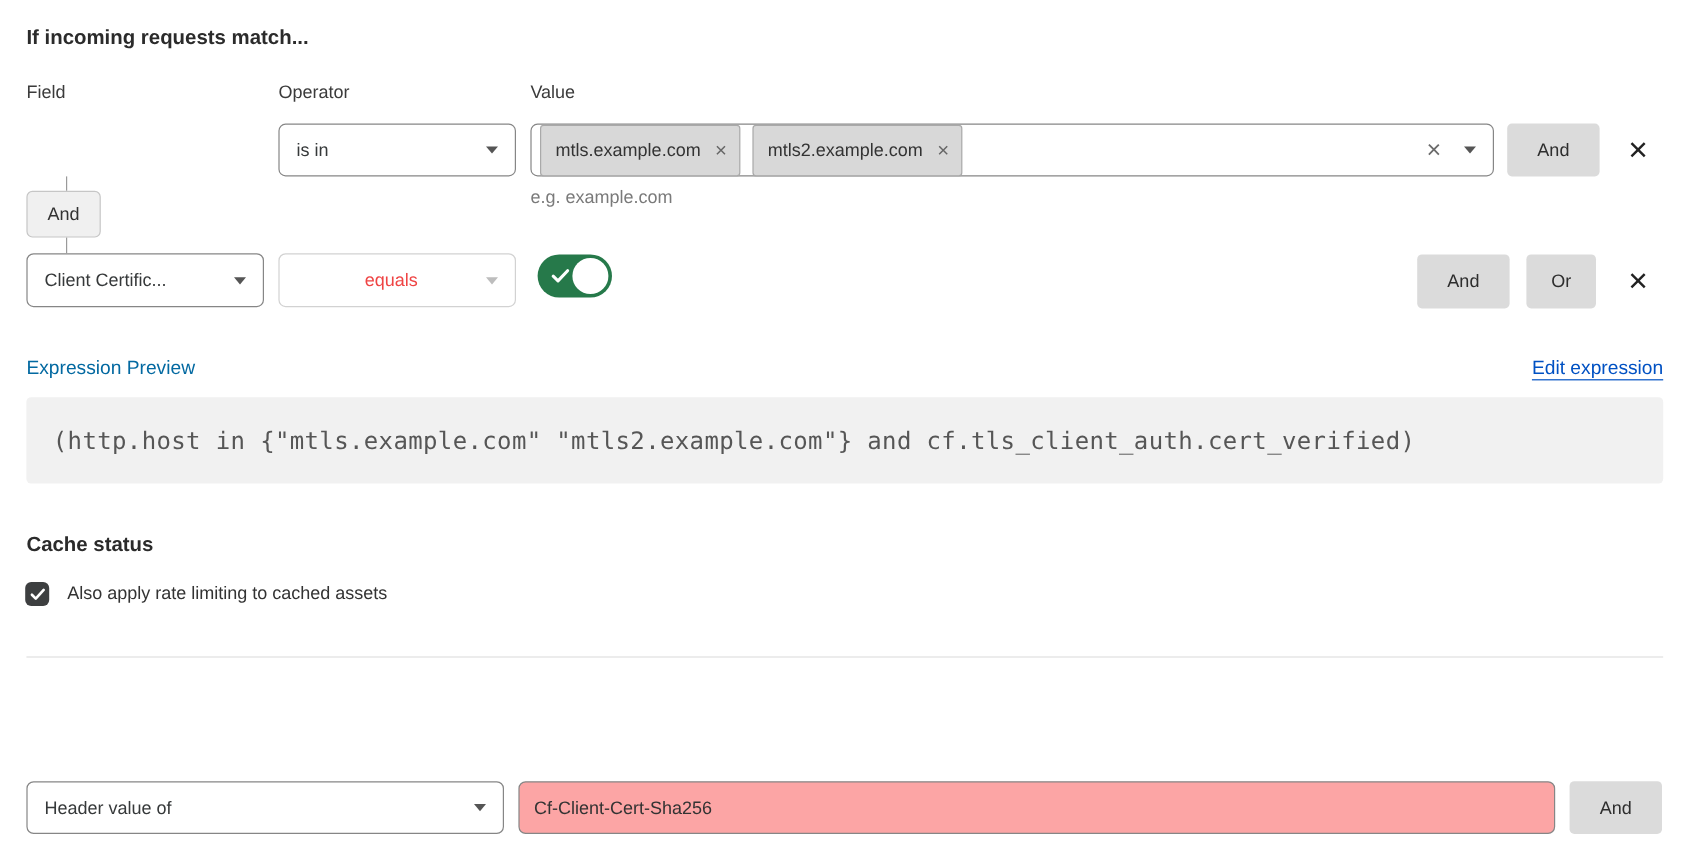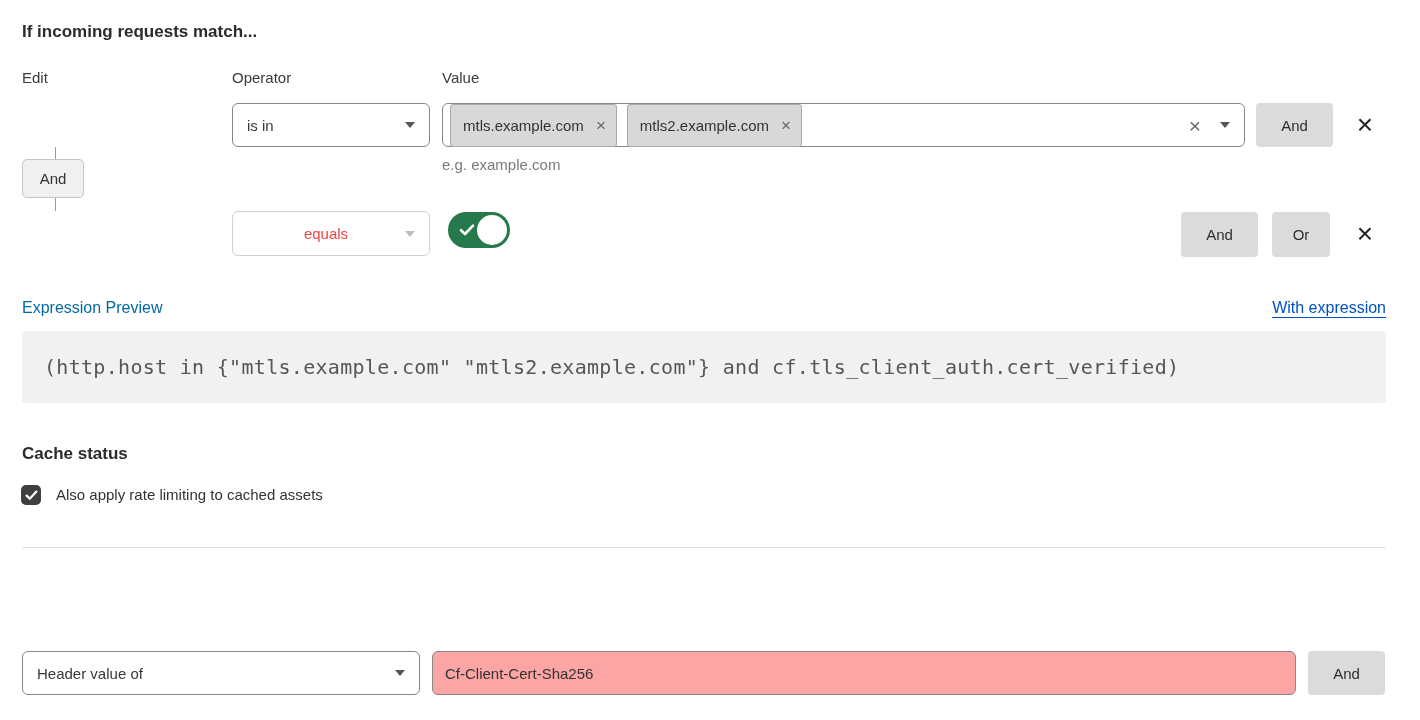--- a/index.html
+++ b/index.html
@@ -72,21 +72,21 @@
                 border:1px solid #868686; border-radius:6px; padding:0 12px;
                 font-family:inherit; font-size:15px; color:#333; background:#fca5a5; }
 </style>
 </head>
 <body>
 
 <div id="app">
 
   <h2 class="section-title" style="left:22px; top:22px;">If incoming requests match...</h2>
 
-  <span class="col-label" style="left:22px;  top:69px;">Edit</span>
+  <span class="col-label" style="left:22px;  top:69px;">Field</span>
   <span class="col-label" style="left:232px; top:69px;">Operator</span>
   <span class="col-label" style="left:442px; top:69px;">Value</span>
 
   <div class="select" style="left:232px; top:103px; width:198px;">
     <span class="sel-text">is in</span>
     <span class="caret"></span>
   </div>
 
   <div class="multiselect">
     <div class="tags">
@@ -105,38 +105,42 @@
 
   <button class="btn" style="left:1256px; top:103px; width:77px; height:44px;">And</button>
   <div class="row-x" style="left:1348px; top:108px;">×</div>
 
   <div class="helper">e.g. example.com</div>
 
   <div class="vline" style="top:147px; height:12px;"></div>
   <button class="connector-btn">And</button>
   <div class="vline" style="top:198px; height:13px;"></div>
 
+  <div class="select" style="left:22px; top:211px; width:198px; height:45px;">
+    <span class="sel-text">Client Certific...</span>
+    <span class="caret"></span>
+  </div>
   <div class="select disabled" style="left:232px; top:211px; width:198px; height:45px;">
     <span class="sel-text">equals</span>
     <span class="caret"></span>
   </div>
 
   <div class="toggle">
     <svg width="16" height="14" viewBox="0 0 16 14">
       <path d="M2 7.2 L6 11 L14 2.6" fill="none" stroke="#fff" stroke-width="2.6" stroke-linecap="round" stroke-linejoin="round"></path>
     </svg>
     <span class="knob"></span>
   </div>
 
   <button class="btn" style="left:1181px; top:212px; width:77px; height:45px;">And</button>
   <button class="btn" style="left:1272px; top:212px; width:58px; height:45px;">Or</button>
   <div class="row-x" style="left:1348px; top:217px;">×</div>
 
   <span class="expr-label">Expression Preview</span>
-  <a class="edit-link">With expression</a>
+  <a class="edit-link">Edit expression</a>
   <div class="codeblock">(http.host in {"mtls.example.com" "mtls2.example.com"} and cf.tls_client_auth.cert_verified)</div>
 
   <h2 class="section-title" style="left:22px; top:444px;">Cache status</h2>
   <div class="checkbox">
     <svg width="13" height="11" viewBox="0 0 13 11">
       <path d="M1.6 5.6 L4.8 8.8 L11.4 1.6" fill="none" stroke="#fff" stroke-width="2.2" stroke-linecap="round" stroke-linejoin="round"></path>
     </svg>
   </div>
   <span class="checkbox-label">Also apply rate limiting to cached assets</span>
 

